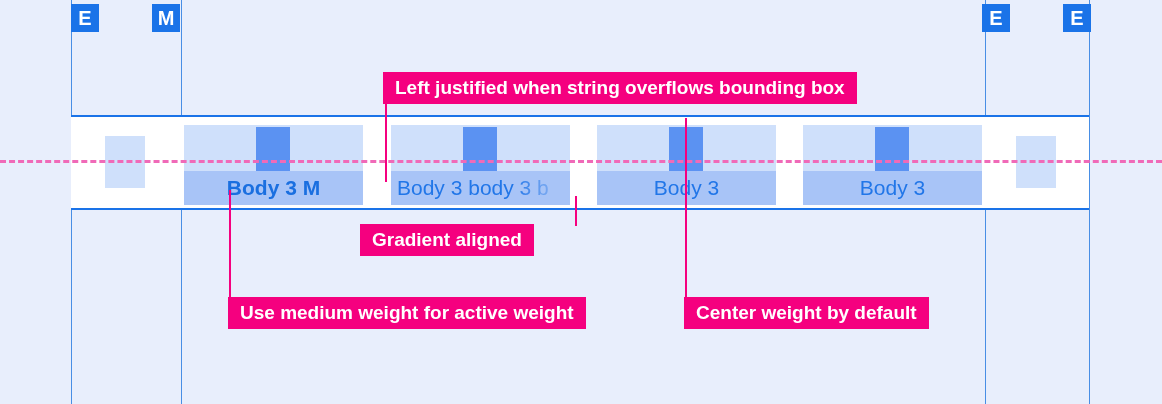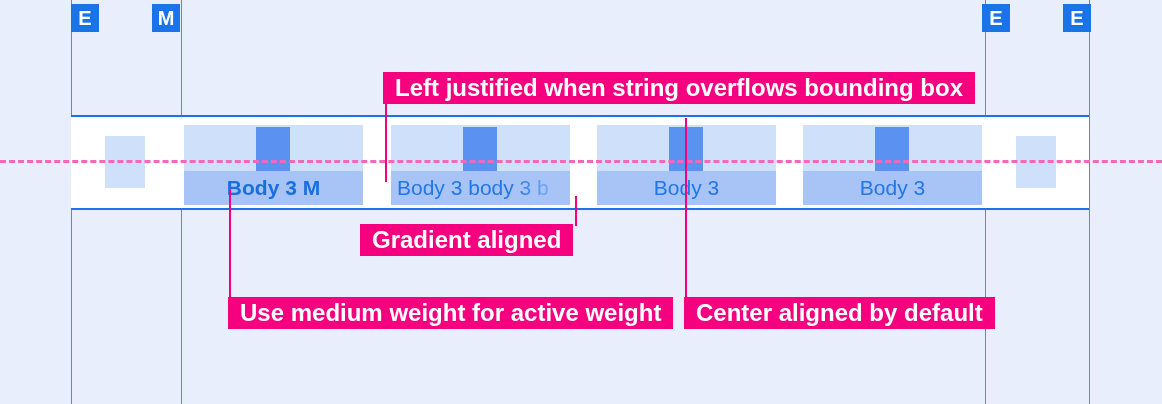--- a/index.html
+++ b/index.html
@@ -130,21 +130,21 @@
     width: 1162px;
     height: 0;
     border-top: 3px dashed #f06ab8;
   }
 
   
   .callout {
     position: absolute;
     background: #f5007f;
     color: #ffffff;
-    font-size: 24px;
+    font-size: 19px;
     font-weight: bold;
     height: 32px;
     line-height: 32px;
     padding: 0 12px;
     box-sizing: border-box;
     white-space: nowrap;
   }
   .leader {
     position: absolute;
     width: 2px;
@@ -214,15 +214,15 @@
   <div class="centerline"></div>
 
   <div class="leader" style="left:385px;top:104px;height:78px"></div>
   <div class="leader" style="left:575px;top:196px;height:30px"></div>
   <div class="leader" style="left:229px;top:190px;height:108px"></div>
   <div class="leader" style="left:685px;top:118px;height:180px"></div>
 
   <div class="callout" style="left:383px;top:72px">Left justified when string overflows bounding box</div>
   <div class="callout" style="left:360px;top:224px">Gradient aligned</div>
   <div class="callout" style="left:228px;top:297px">Use medium weight for active weight</div>
-  <div class="callout" style="left:684px;top:297px">Center aligned by default</div>
+  <div class="callout" style="left:684px;top:297px">Center weight by default</div>
 
 </div>
 
 </body></html>

